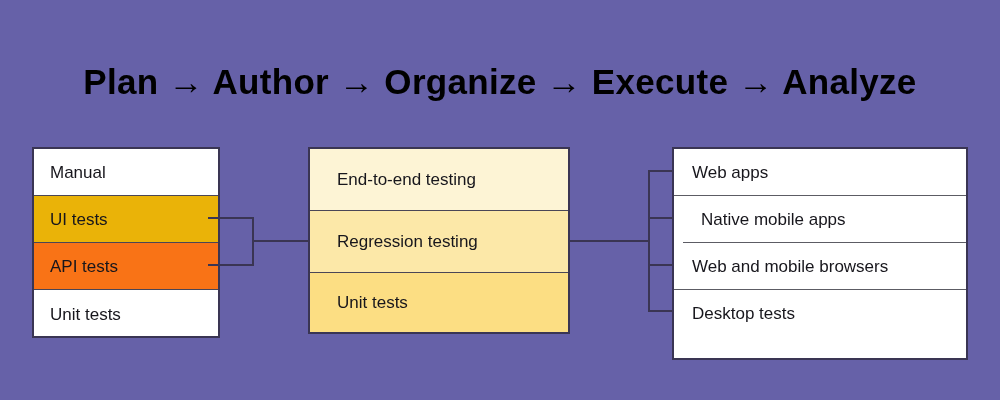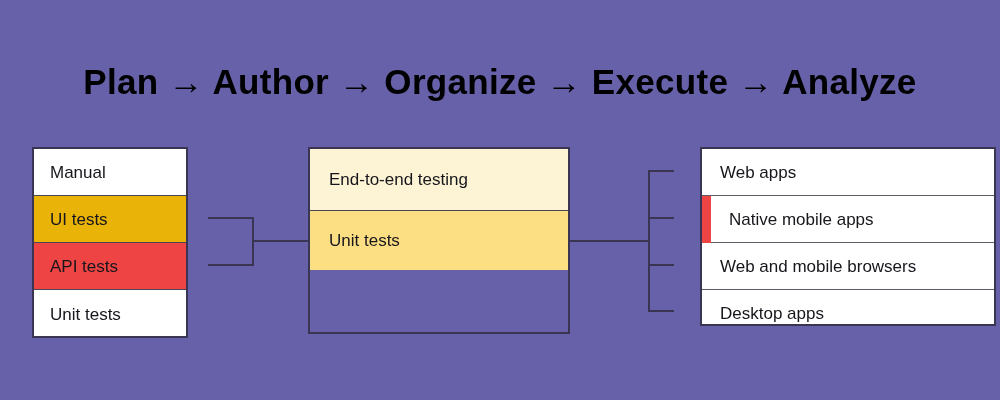--- a/index.html
+++ b/index.html
@@ -50,21 +50,21 @@
     white-space: nowrap;
   }
   .row .label {
     display: block;
   }
 
   
   #col-left {
     left: 32px;
     top: 147px;
-    width: 156px;
+    width: 188px;
     height: 191px;
   }
   #col-left .row {
     height: 47px;
     padding-left: 16px;
     border-bottom: 1.5px solid #4a4656;
   }
   #col-left .row:last-child {
     border-bottom: none;
     height: 48px;
@@ -72,35 +72,35 @@
 
   
   #col-mid {
     left: 308px;
     top: 147px;
     width: 262px;
     height: 187px;
   }
   #col-mid .row {
     height: 62px;
-    padding-left: 19px;
+    padding-left: 27px;
     border-bottom: 1.5px solid #4a4656;
   }
   #col-mid .row:last-child {
     border-bottom: none;
     height: 59px;
   }
 
   
   #col-right {
-    left: 700px;
+    left: 672px;
     top: 147px;
     width: 296px;
-    height: 179px;
-    background: #ef4444;
+    height: 213px;
+    background: #ffffff;
   }
   #col-right .row {
     height: 47px;
     padding-left: 18px;
     border-bottom: 1px solid #5c5c64;
     background: #ffffff;
   }
   #col-right .row:last-child {
     border-bottom: none;
     height: 46px;
@@ -121,49 +121,52 @@
 
   <div id="title">Plan → Author → Organize → Execute → Analyze</div>
 
   <div class="col" id="col-left">
     <div class="row" style="background: rgb(255, 255, 255);">
       <span class="label">Manual</span>
     </div>
     <div class="row" style="background: #eab308;">
       <span class="label">UI tests</span>
     </div>
-    <div class="row" style="background: #ef4444;">
+    <div class="row" style="background: #f97316;">
       <span class="label">API tests</span>
     </div>
     <div class="row" style="background: rgb(255, 255, 255);">
       <span class="label">Unit tests</span>
     </div>
   </div>
 
   <div class="col" id="col-mid">
     <div class="row" style="background: rgb(253, 244, 213);">
       <span class="label">End-to-end testing</span>
+    </div>
+    <div class="row" style="background: rgb(252, 232, 168);">
+      <span class="label">Regression testing</span>
     </div>
     <div class="row" style="background: rgb(252, 222, 131);">
       <span class="label">Unit tests</span>
     </div>
   </div>
 
   <div class="col" id="col-right">
     <div class="row" style="background: rgb(255, 255, 255);">
       <span class="label">Web apps</span>
     </div>
     <div class="row" style="background: rgb(255, 255, 255); margin-left: 9px;">
       <span class="label">Native mobile apps</span>
     </div>
     <div class="row" style="background: rgb(255, 255, 255);">
       <span class="label">Web and mobile browsers</span>
     </div>
     <div class="row" style="background: rgb(255, 255, 255);">
-      <span class="label">Desktop apps</span>
+      <span class="label">Desktop tests</span>
     </div>
   </div>
 
   <div class="line h" style="left:208px; top:217px; width:46px;"></div>
 
   <div class="line h" style="left:208px; top:264px; width:46px;"></div>
 
   <div class="line v" style="left:252px; top:217px; height:49px;"></div>
 
   <div class="line h" style="left:252px; top:240px; width:58px;"></div>

